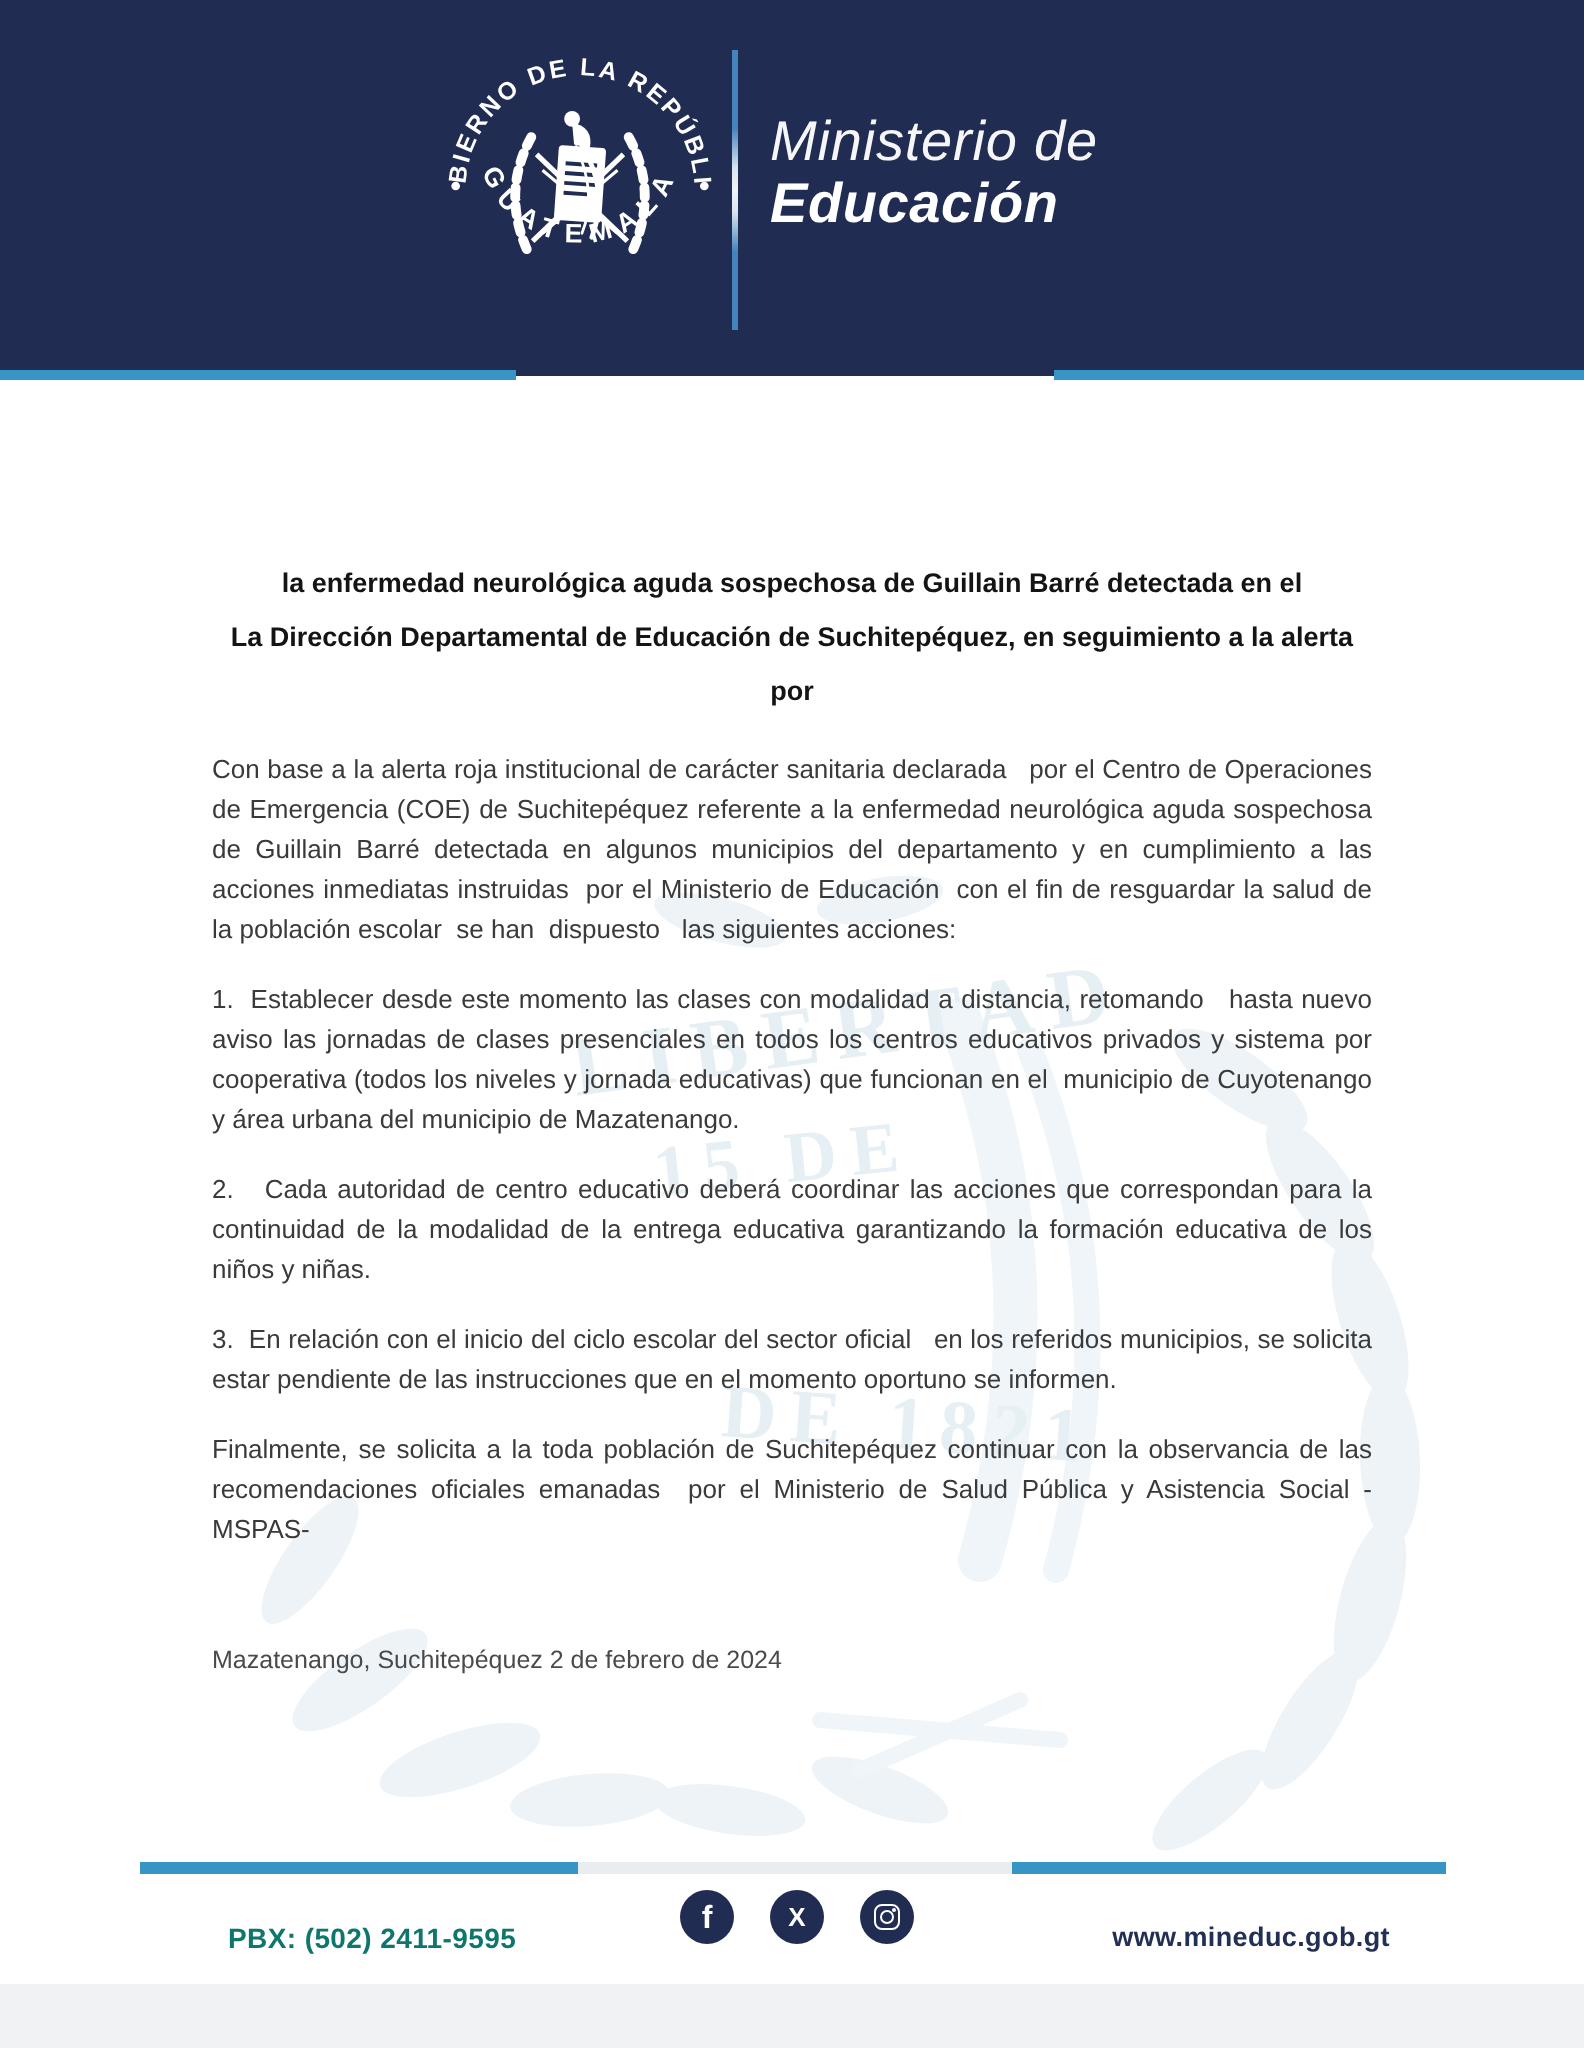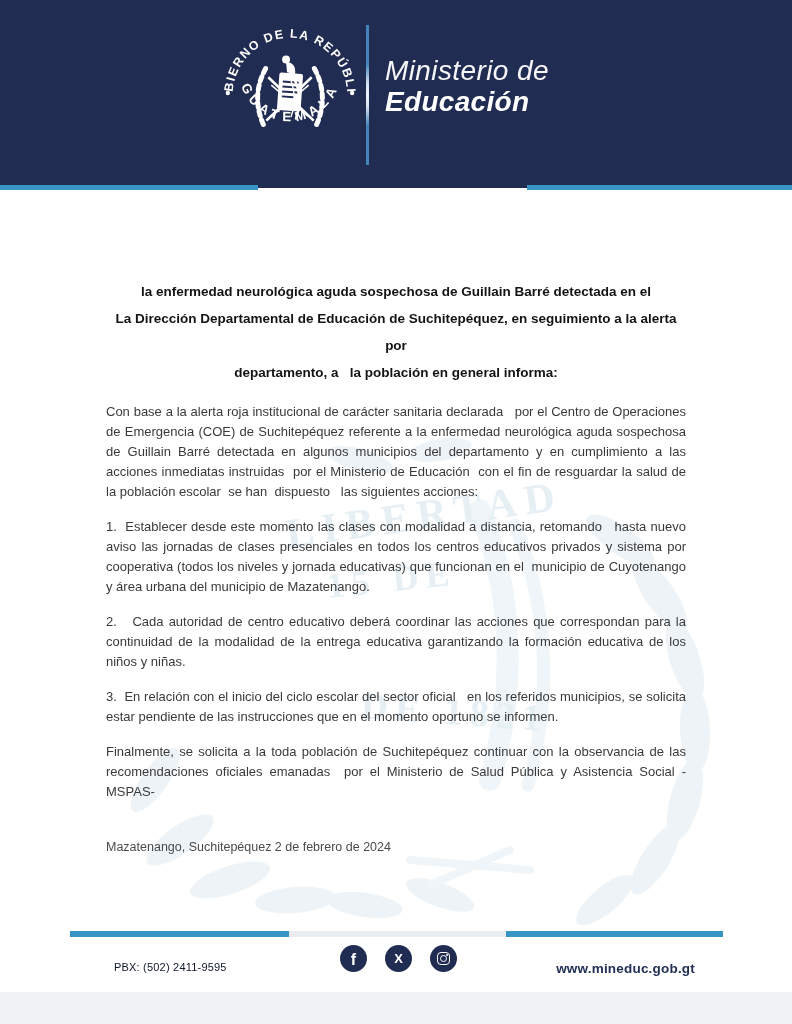--- a/index.html
+++ b/index.html
@@ -30,21 +30,21 @@
   .watermark { position:absolute; left:60px; top:430px; width:700px; height:500px; opacity:0.55; pointer-events:none; }
 
   
   .content { position:absolute; left:106px; top:278px; width:580px; color:#3a3a3a; }
   .doc-title { font-weight:700; color:#141414; text-align:center; font-size:13.5px; line-height:27px; margin-bottom:16px; }
   .doc-title div { white-space:pre-wrap; }
   .content p {
     font-size:13px; line-height:20px; text-align:justify;
     margin:0 0 15px 0; white-space:pre-wrap; color:#3a3a3a;
   }
-  .dateline { font-size:12.5px; color:#4a4a4a; margin-top:38px; white-space:pre-wrap; }
+  .dateline { font-size:12.5px; color:#4a4a4a; margin-top:48px; white-space:pre-wrap; }
 
   
   .fbar-left  { position:absolute; top:931px; left:70px;  width:219px; height:6px; background:#3795c5; }
   .fbar-mid   { position:absolute; top:931px; left:289px; width:217px; height:6px; background:#e9edf0; }
   .fbar-right { position:absolute; top:931px; left:506px; width:217px; height:6px; background:#3795c5; }
 
   .social { position:absolute; top:945px; left:340px; display:flex; gap:18px; }
   .sicon {
     width:27px; height:27px; border-radius:50%; background:#212c52; color:#ffffff;
     display:flex; align-items:center; justify-content:center; cursor:pointer;
@@ -54,21 +54,21 @@
   .ig-box { width:13px; height:13px; border:1.6px solid #ffffff; border-radius:4px; position:relative; }
   .ig-box::after {
     content:""; position:absolute; width:5px; height:5px; border:1.4px solid #ffffff;
     border-radius:50%; top:2px; left:2px;
   }
   .ig-box::before {
     content:""; position:absolute; width:2px; height:2px; background:#ffffff;
     border-radius:50%; top:0.6px; right:0.8px;
   }
 
-  .pbx  { position:absolute; left:114px; top:961px; font-weight:400; font-size:11px; color:#0f172a; letter-spacing:0.2px; }
+  .pbx  { position:absolute; left:114px; top:961px; font-weight:700; font-size:14px; color:#0f766e; letter-spacing:0.2px; }
   .site { position:absolute; right:97px; top:961px; font-weight:700; font-size:13.5px; color:#223055; letter-spacing:0.2px; cursor:pointer; }
 
   .bottom-strip { position:absolute; left:0; top:992px; width:792px; height:32px; background:#f0f2f3; }
 </style>
 </head>
 <body>
 
 <div class="page">
 
   <div class="header">
@@ -150,21 +150,20 @@
       <text x="228" y="118" font-size="42" letter-spacing="8" transform="rotate(-8 228 118)">LIBERTAD</text>
       <text x="268" y="168" font-size="36" letter-spacing="7" transform="rotate(-6 268 168)">15 DE</text>
       <text x="300" y="288" font-size="38" letter-spacing="7" transform="rotate(4 300 288)">DE 1821</text>
     </g>
   </svg>
 
   <div class="content">
     <div class="doc-title">
       <div>la enfermedad neurológica aguda sospechosa de Guillain Barré detectada en el</div>
       <div>La Dirección Departamental de Educación de Suchitepéquez, en seguimiento a la alerta por</div>
-      <div>departamento, a   la población en general informa:</div>
     </div>
 
     <p>Con base a la alerta roja institucional de carácter sanitaria declarada   por el Centro de Operaciones de Emergencia (COE) de Suchitepéquez referente a la enfermedad neurológica aguda sospechosa de Guillain Barré detectada en algunos municipios del departamento y en cumplimiento a las acciones inmediatas instruidas  por el Ministerio de Educación  con el fin de resguardar la salud de la población escolar  se han  dispuesto   las siguientes acciones:</p>
     <p>1.  Establecer desde este momento las clases con modalidad a distancia, retomando   hasta nuevo aviso las jornadas de clases presenciales en todos los centros educativos privados y sistema por cooperativa (todos los niveles y jornada educativas) que funcionan en el  municipio de Cuyotenango  y área urbana del municipio de Mazatenango.</p>
     <p>2.   Cada autoridad de centro educativo deberá coordinar las acciones que correspondan para la continuidad de la modalidad de la entrega educativa garantizando la formación educativa de los niños y niñas.</p>
     <p>3.  En relación con el inicio del ciclo escolar del sector oficial   en los referidos municipios, se solicita estar pendiente de las instrucciones que en el momento oportuno se informen.</p>
     <p>Finalmente, se solicita a la toda población de Suchitepéquez continuar con la observancia de las recomendaciones oficiales emanadas  por el Ministerio de Salud Pública y Asistencia Social -MSPAS-</p>
 
     <div class="dateline">Mazatenango, Suchitepéquez 2 de febrero de 2024</div>
   </div>

